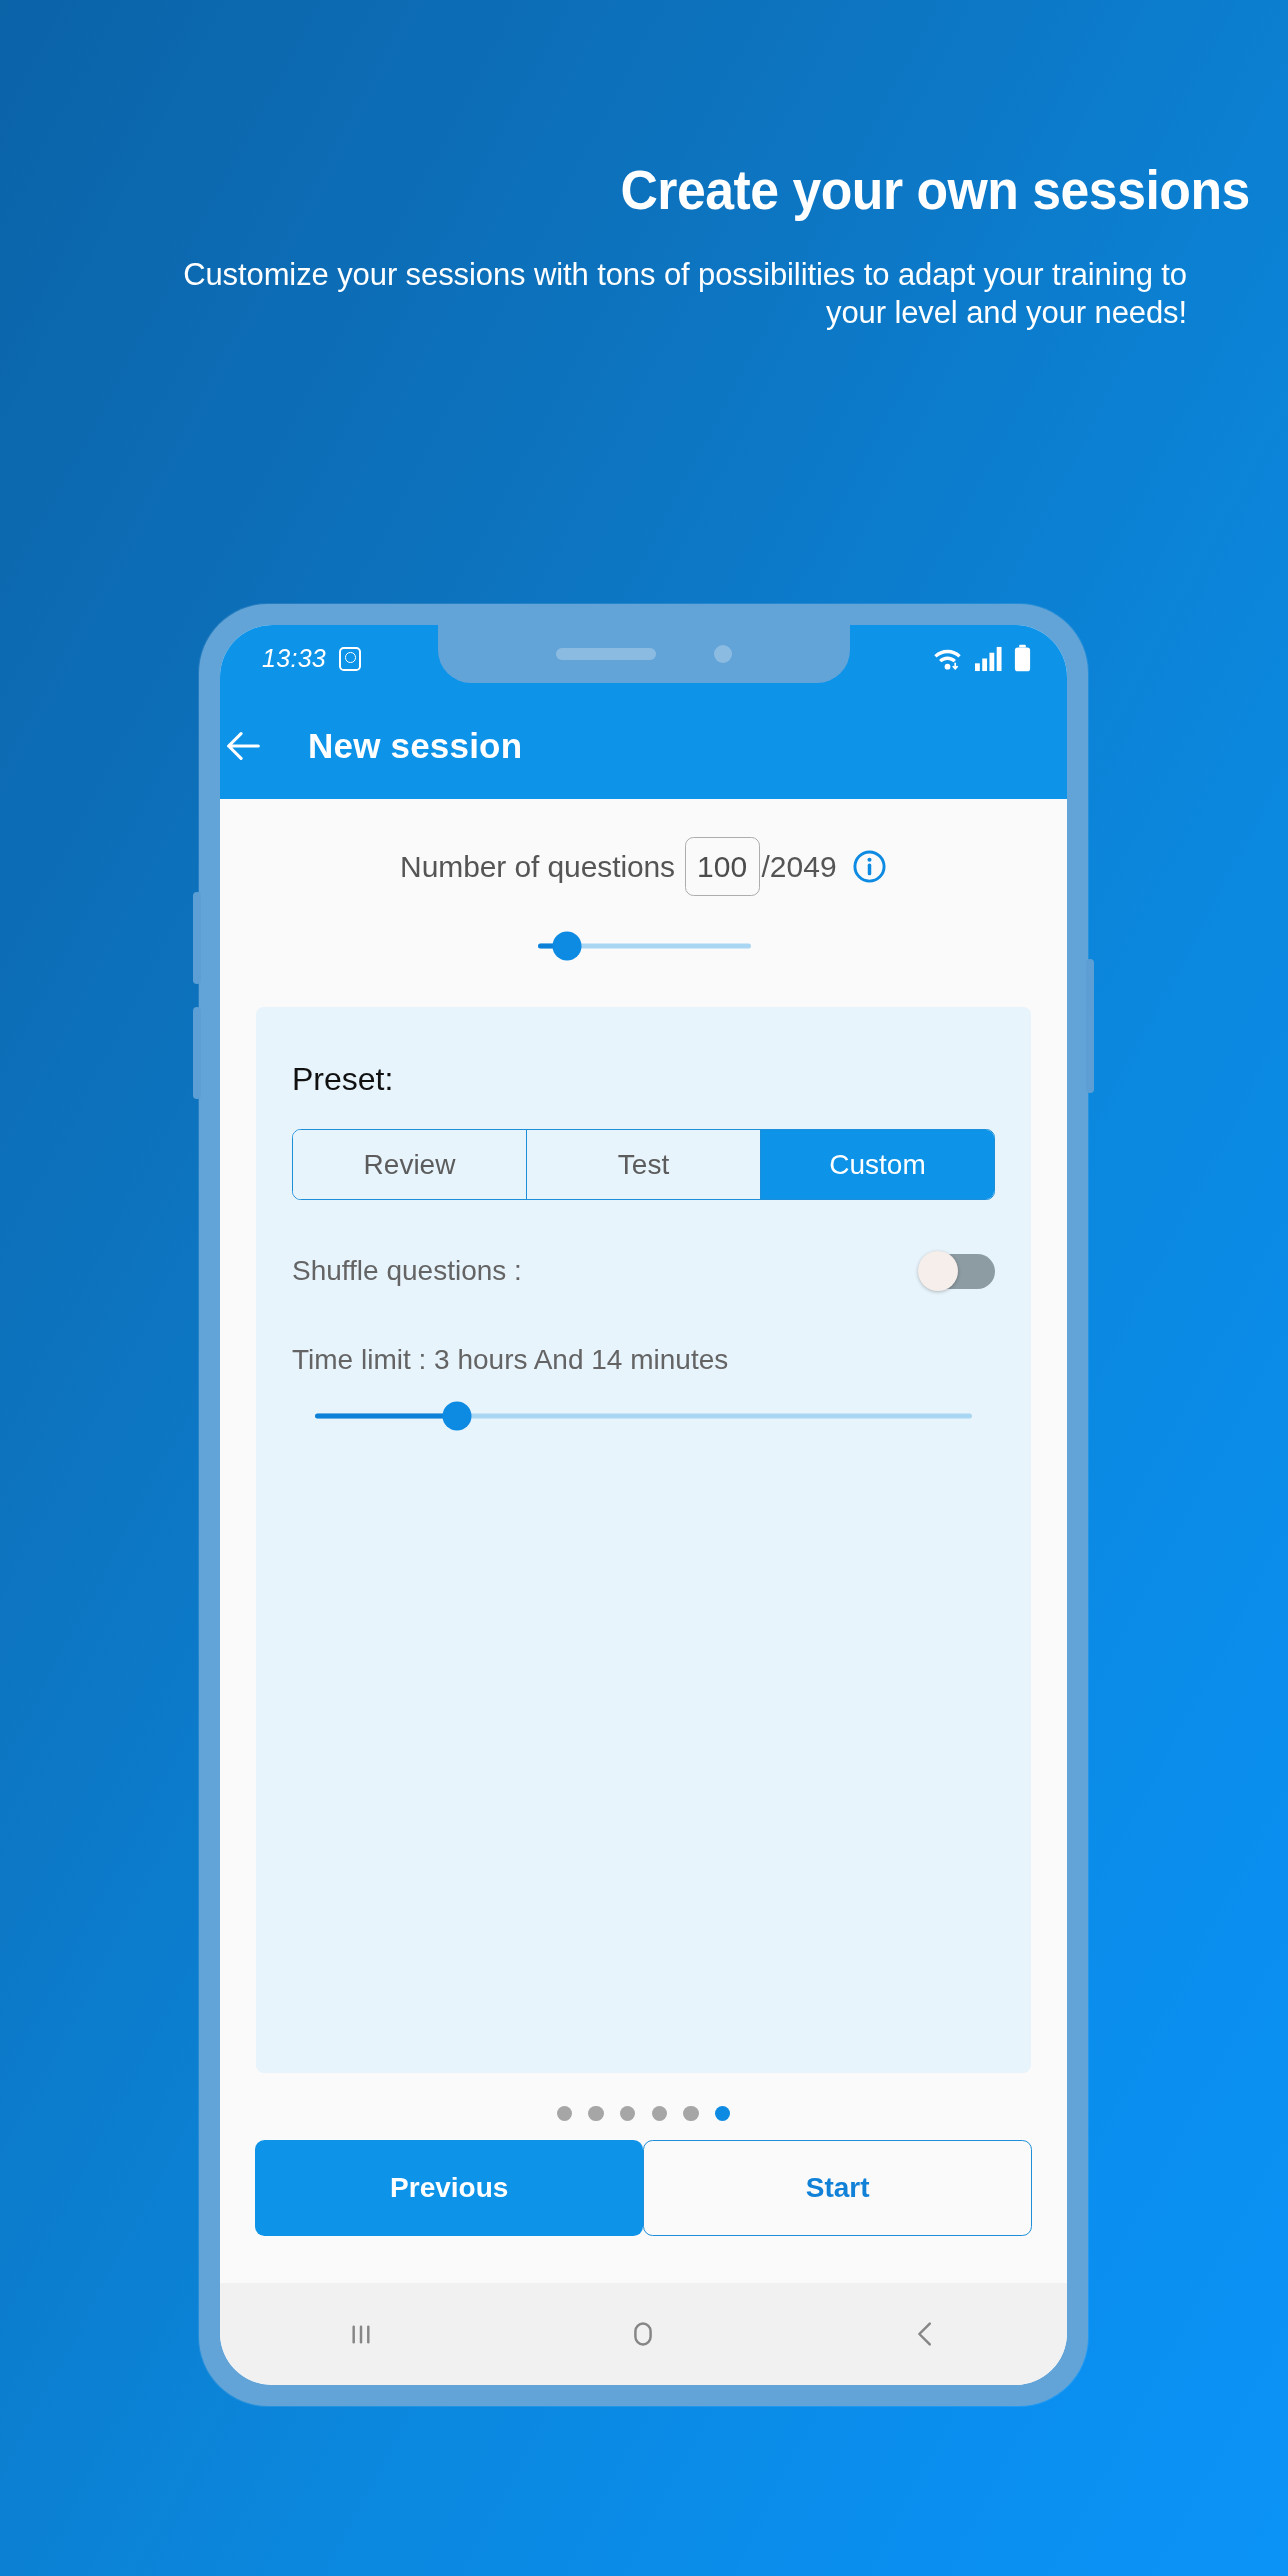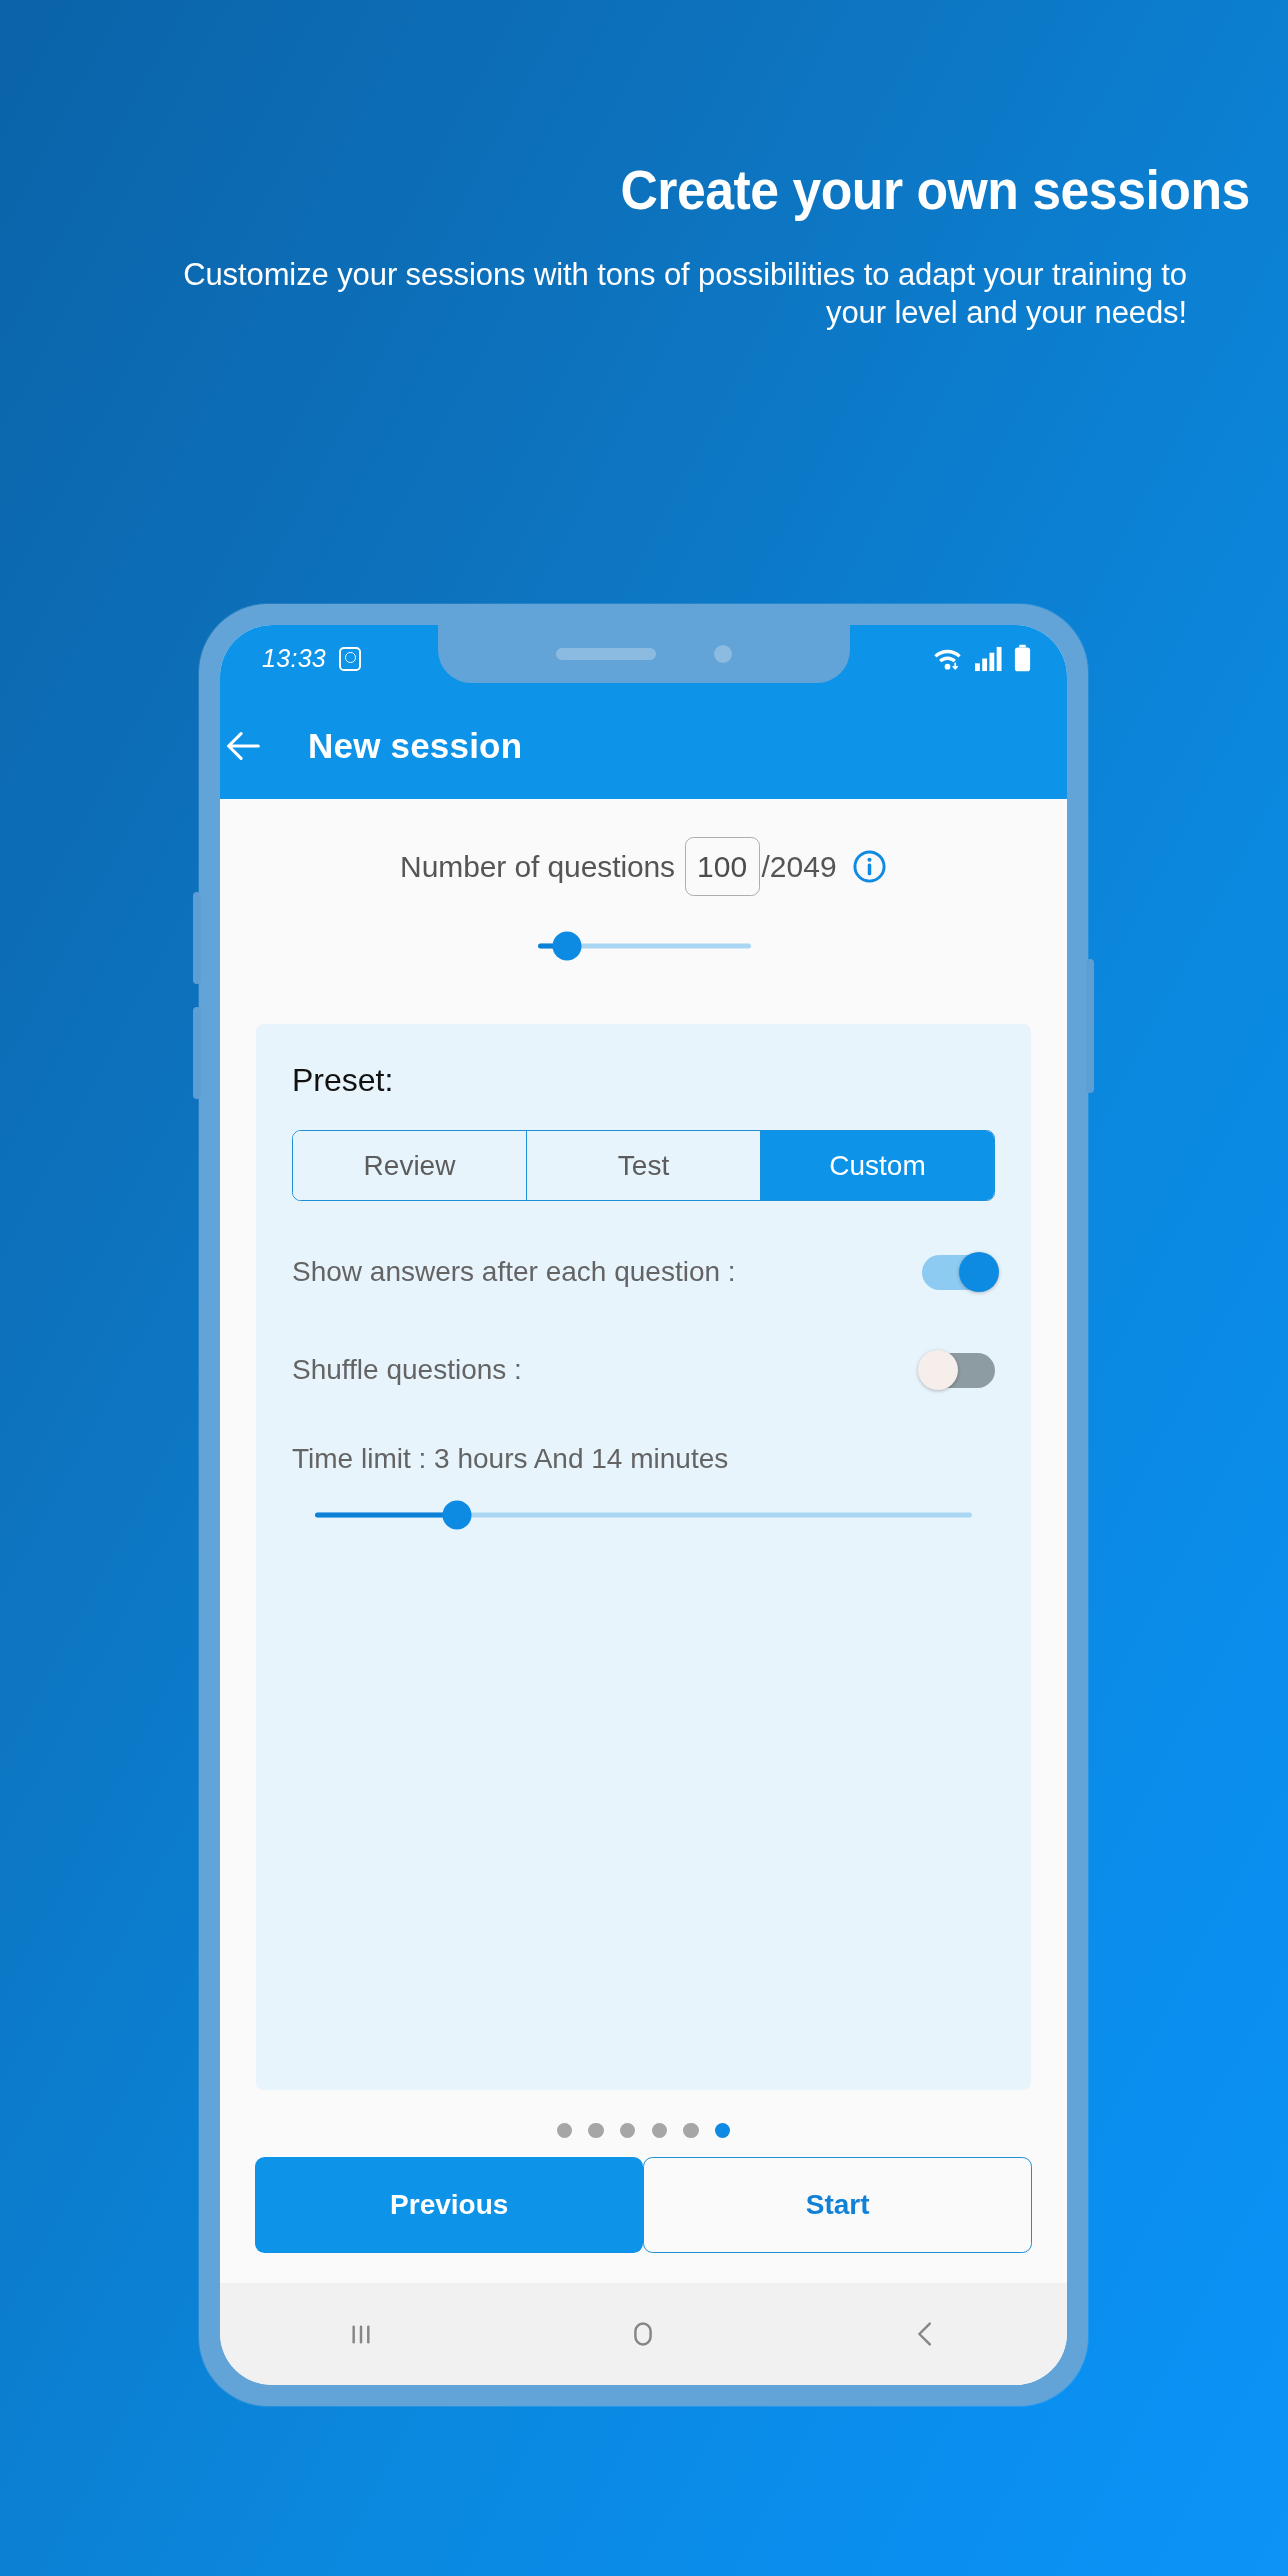--- a/index.html
+++ b/index.html
@@ -135,22 +135,22 @@
   .slider-thumb {
     position: absolute; top: 50%; transform: translate(-50%, -50%);
     width: 29px; height: 29px; border-radius: 50%; background: #0d8ae2;
   }
   #q-slider .slider-track { left: 318px; right: 316px; }
   #q-slider .slider-fill  { left: 318px; width: 27px; }
   #q-slider .slider-thumb { left: 347px; }
 
   
   #preset-card {
-    margin: 34px 36px 0; background: #e8f4fc;
-    border-radius: 7.7px; padding: 38px 36px 0;
+    margin: 17px 36px 0; background: #e8f4fc;
+    border-radius: 7.7px; padding: 54px 36px 0;
     height: 1066px;
   }
   #preset-label { font-size: 32px; color: #111111; }
 
   #segmented {
     display: flex; margin-top: 31px;
     border-radius: 8.6px; overflow: hidden;
     border: 1.4px solid #1d8fd8;
   }
   .seg {
@@ -293,27 +293,20 @@
 
     <div id="preset-card">
       <div id="preset-label">Preset:</div>
 
       <div id="segmented">
         <div class="seg">Review</div>
         <div class="seg">Test</div>
         <div class="seg active">Custom</div>
       </div>
 
-      <div class="opt-row">
-        <span class="opt-label">Show answers after each question :</span>
-        <span class="toggle on">
-          <span class="tr-track"></span>
-          <span class="tr-knob"></span>
-        </span>
-      </div>
 
       <div class="opt-row">
         <span class="opt-label">Shuffle questions :</span>
         <span class="toggle off">
           <span class="tr-track"></span>
           <span class="tr-knob"></span>
         </span>
       </div>
 
       <div id="time-limit-label">Time limit : 3 hours And 14 minutes</div>

